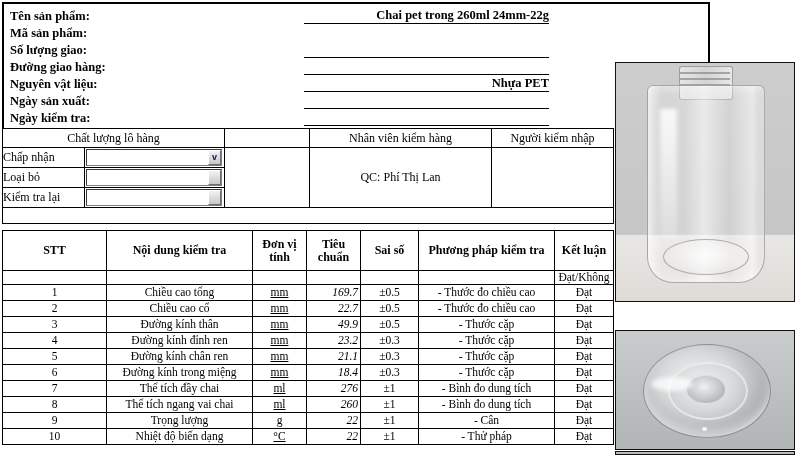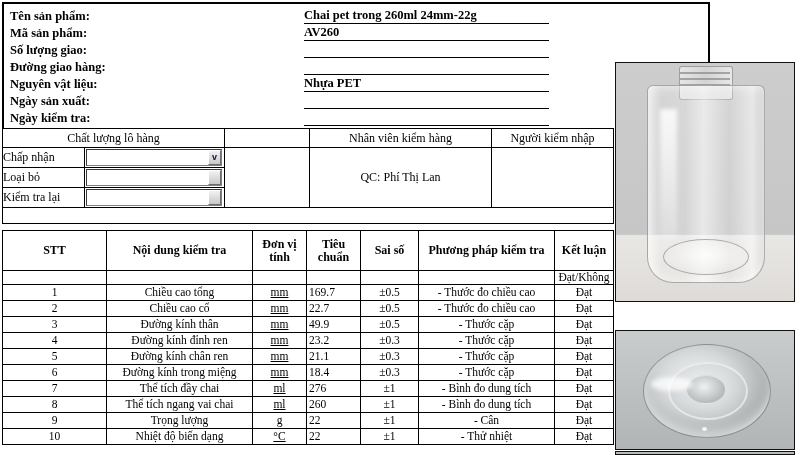--- a/index.html
+++ b/index.html
@@ -44,21 +44,21 @@
     padding-left:6px;
     font-weight:bold;
     font-size:12.5px;
     line-height:15px;
     box-sizing:border-box;
     white-space:nowrap;
   }
   .info-value{
     width:245px;
     border-bottom:1.5px solid #000;
-    text-align:left;
+    text-align:right;
     font-weight:bold;
     font-size:12.5px;
     line-height:15px;
     box-sizing:border-box;
     white-space:nowrap;
   }
 
   
   table.qtbl{
     border-collapse:collapse;
@@ -130,21 +130,21 @@
     text-align:center;
     font-size:12px;
     height:40px;
     vertical-align:middle;
   }
   .sub-row td{height:14px;}
   .sub-kl{text-align:center;font-size:11.5px;}
   .r-stt{text-align:center;}
   .r-name{text-align:center;padding-left:4px;}
   .r-unit{text-align:center;text-decoration:underline;}
-  .r-std{text-align:left;}
+  .r-std{text-align:right;font-style:italic;}
   .r-tol{text-align:center;}
   .r-method{text-align:center;padding-left:4px;}
   .r-res{text-align:center;}
   tbody tr{height:16px;}
 
   
   .right{
     width:187px;
     position:relative;
     box-sizing:border-box;
@@ -239,21 +239,20 @@
 
   <div class="left">
 
     <div class="info-block">
       <div class="info-row">
         <div class="info-label">Tên sản phẩm:</div>
         <div class="info-value">Chai pet trong 260ml 24mm-22g</div>
       </div>
       <div class="info-row">
         <div class="info-label">Mã sản phẩm:</div>
-        <div class="info-value">AV260</div>
       </div>
       <div class="info-row">
         <div class="info-label">Số lượng giao:</div>
         <div class="info-value"></div>
       </div>
       <div class="info-row">
         <div class="info-label">Đường giao hàng:</div>
         <div class="info-value"></div>
       </div>
       <div class="info-row">
@@ -432,21 +431,21 @@
           <td class="r-tol">±1</td>
           <td class="r-method">- Cân</td>
           <td class="r-res">Đạt</td>
         </tr>
         <tr>
           <td class="r-stt">10</td>
           <td class="r-name">Nhiệt độ biến dạng</td>
           <td class="r-unit">°C</td>
           <td class="r-std">22</td>
           <td class="r-tol">±1</td>
-          <td class="r-method">- Thử nhiệt</td>
+          <td class="r-method">- Thử pháp</td>
           <td class="r-res">Đạt</td>
         </tr>
       </tbody>
     </table>
   </div>
 
   <div class="right">
 
     <div class="photo photo-top">
       <div class="bg-wall"></div>

